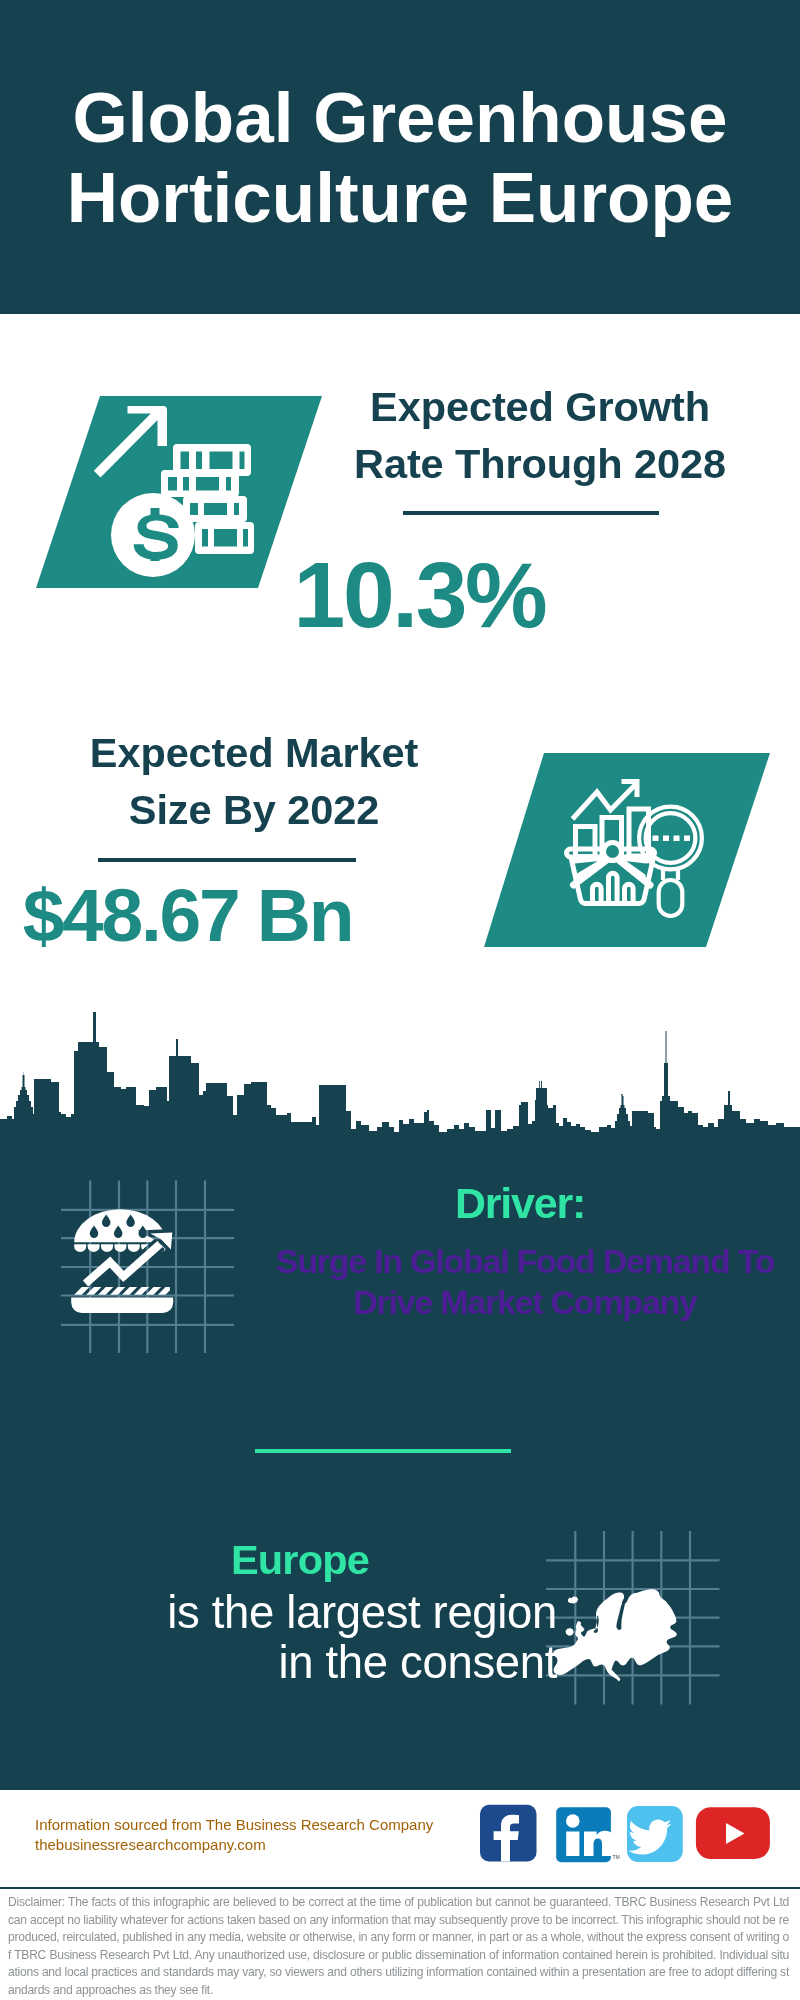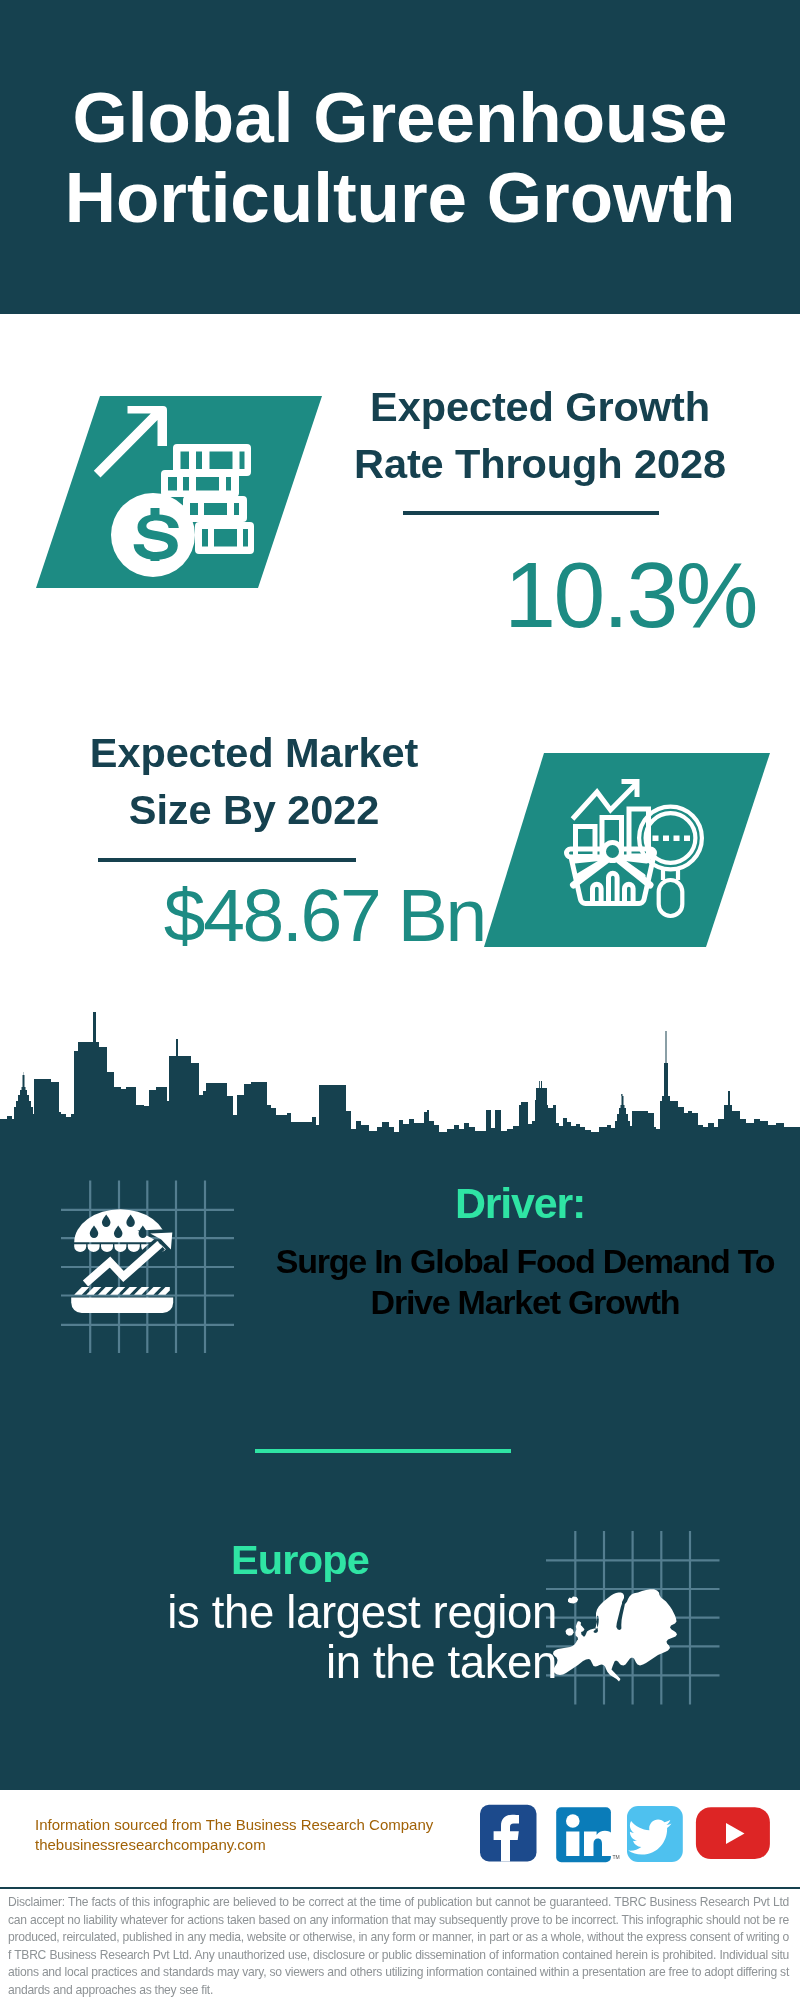--- a/index.html
+++ b/index.html
@@ -7,38 +7,38 @@
   body { font-family:"Liberation Sans", sans-serif; background:#ffffff; overflow:hidden; }
   .page { position:relative; width:800px; height:2000px; background:#fff; }
 
   .header { position:absolute; left:0; top:0; width:800px; height:314px; background:#16414f; }
   .header-title { position:absolute; left:0; top:78px; width:800px; text-align:center; color:#fff;
     font-size:71px; font-weight:bold; line-height:80px; }
 
   .stat-head { color:#16414f; font-size:41.5px; font-weight:bold; line-height:57px; text-align:center;
      letter-spacing:-0.1px; }
   .divider { background:#16414f; height:4px; }
-  .stat-value { color:#1d8b83; font-weight:normal; text-align:right; }
+  .stat-value { color:#1d8b83; font-weight:bold; text-align:left; }
 
   .stat1-text { position:absolute; left:310px; top:378px; width:460px; }
   .stat1-div  { position:absolute; left:403px; top:511px; width:256px; }
   .stat1-val  { position:absolute; left:296px; top:549px; width:460px;
      font-size:93px; line-height:93px; letter-spacing:-2.4px; text-indent:-2.4px; }
 
   .stat2-text { position:absolute; left:24px; top:724px; width:460px; }
   .stat2-div  { position:absolute; left:98px; top:858px; width:258px; }
   .stat2-val  { position:absolute; left:25px; top:878px; width:460px;
      font-size:75px; line-height:75px; letter-spacing:-2.3px; text-indent:-2.3px; }
 
   .art { position:absolute; left:0; top:0; width:800px; height:2000px; }
 
   .driver-label { position:absolute; left:300px; top:1183px; width:440px; text-align:center;
     color:#2fe4a4; font-size:43px; font-weight:bold; line-height:41px; letter-spacing:-1.2px; }
   .driver-text { position:absolute; left:265px; top:1241px; width:520px; text-align:center;
-    color:#000000; font-size:34px; font-weight:bold; line-height:40.8px; letter-spacing:-1.25px; }
+    color:#4c1d95; font-size:34px; font-weight:bold; line-height:40.8px; letter-spacing:-1.25px; }
   .mint-rule { position:absolute; left:255px; top:1449px; width:256px; height:4px; background:#2fe4a4; }
 
   .region-name { position:absolute; left:40px; top:1539px; width:520px; text-align:center;
     color:#2fe4a4; font-size:41.5px; font-weight:bold; line-height:41.5px; letter-spacing:-0.8px; }
   .region-text { position:absolute; left:37px; top:1588px; width:520px; text-align:right;
     color:#fff; font-size:45.5px; line-height:49.5px; letter-spacing:-0.35px; }
 
   .src-text { position:absolute; left:35px; top:1815px; color:#a16207; font-size:15px;
      line-height:19.7px; white-space:nowrap; }
   .rule { position:absolute; left:0; top:1887px; width:800px; height:2px; background:#16414f; }
@@ -48,21 +48,21 @@
      hyphens:none; }
 </style>
 </head>
 <body>
 
 <div class="page">
 
   <div class="header">
     <div class="header-title">
       <span>Global Greenhouse</span><br>
-      <span>Horticulture Growth</span>
+      <span>Horticulture Europe</span>
     </div>
   </div>
 
   <svg class="art" viewBox="0 0 800 2000">
     <g>
       <polygon points="100,396 322,396 258,588 36,588" fill="#1d8b83"></polygon>
       <g fill="#fff">
         <path d="M127.5 406 h35.5 a4 4 0 0 1 4 4 v36 h-9.5 v-26 l-57 57.5 -6.7 -6.7 57 -57.3 h-23.3 z"></path>
         <path fill-rule="evenodd" d="M177 444 h70 a4 4 0 0 1 4 4 v24 a4 4 0 0 1 -4 4 h-70 a4 4 0 0 1 -4 -4 v-24 a4 4 0 0 1 4 -4 z
              M180.5 451.5 h8.5 v17.5 h-8.5 z M196 451.5 h6 v17.5 h-6 z M209.5 451.5 h23 v17.5 h-23 z M239.5 451.5 h5 v17.5 h-5 z"></path>
@@ -227,28 +227,28 @@
   <div class="stat2-text stat-head">
     <span>Expected Market</span><br>
     <span>Size By 2022</span>
   </div>
   <div class="stat2-div divider"></div>
   <div class="stat2-val stat-value">$48.67 Bn</div>
 
   <div class="driver-label">Driver:</div>
   <div class="driver-text">
     <span>Surge In Global Food Demand To</span><br>
-    <span>Drive Market Growth</span>
+    <span>Drive Market Company</span>
   </div>
   <div class="mint-rule"></div>
 
   <div class="region-name">Europe</div>
   <div class="region-text">
     <span>is the largest region</span><br>
-    <span>in the taken</span>
+    <span>in the consent</span>
   </div>
 
   <div class="src-text">
     <div>Information sourced from The Business Research Company</div>
     <div>thebusinessresearchcompany.com</div>
   </div>
 
   <div class="rule"></div>
   <div class="disclaimer">Disclaimer: The facts of this infographic are believed to be correct at the time of publication but cannot be guaranteed. TBRC Business Research Pvt Ltd can accept no liability whatever for actions taken based on any information that may subsequently prove to be incorrect. This infographic should not be reproduced, reirculated, published in any media, website or otherwise, in any form or manner, in part or as a whole, without the express consent of writing of TBRC Business Research Pvt Ltd. Any unauthorized use, disclosure or public dissemination of information contained herein is prohibited. Individual situations and local practices and standards may vary, so viewers and others utilizing information contained within a presentation are free to adopt differing standards and approaches as they see fit.</div>
 

